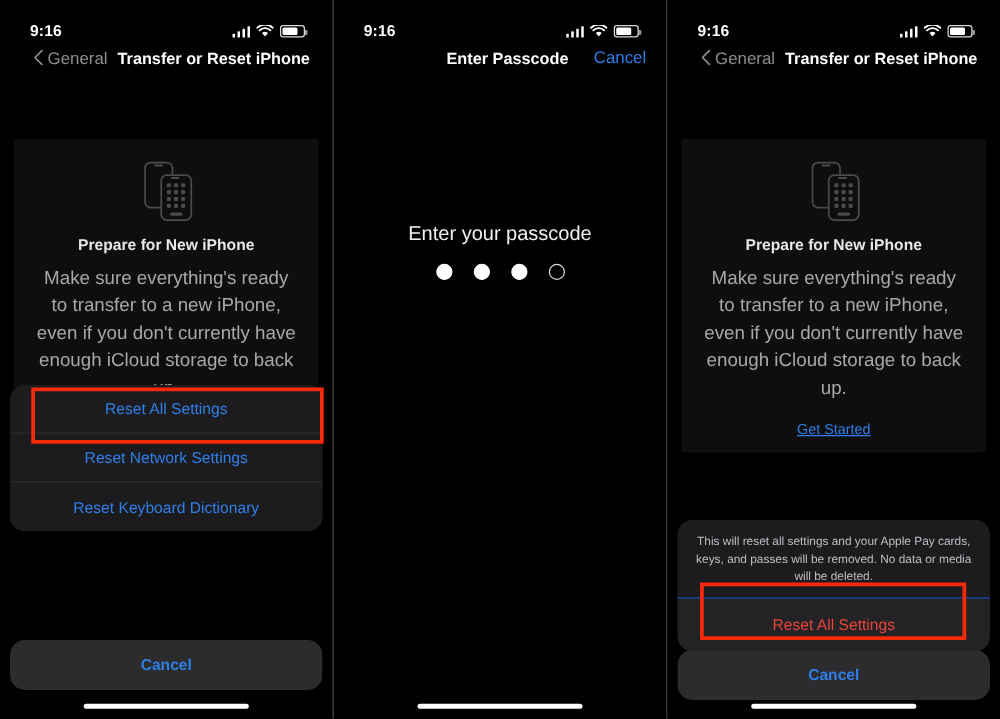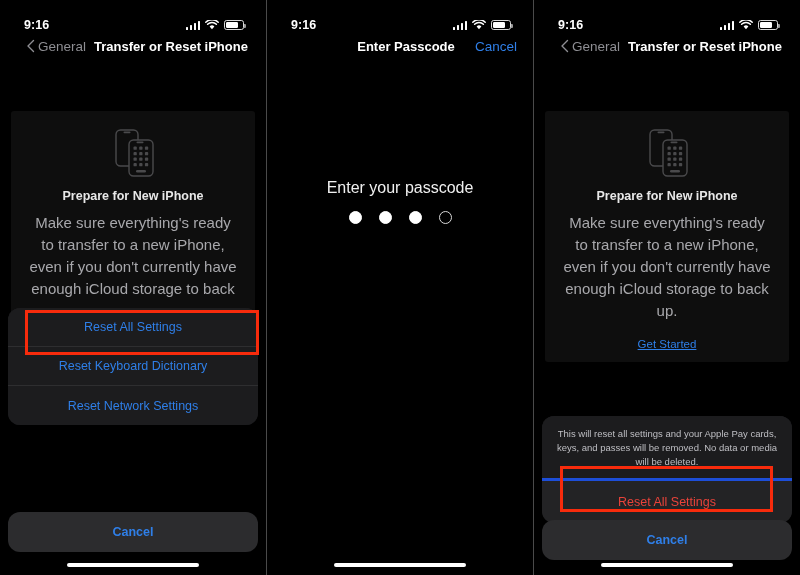--- a/index.html
+++ b/index.html
@@ -82,21 +82,21 @@
     color:#2f7fe8; font-size:12.5px;
     border-bottom:1px solid #2e2e30;
     background:#1c1c1e;
     text-align:right;
   }
   .sheet-row:last-child { border-bottom:none; }
   .sheet-row.destructive { color:#e8433a; background:#232325; height:42px; }
   .sheet-msg {
     padding:11px 14px 10px 14px;
     color:#bfbfc4; font-size:9.5px; line-height:1.45; text-align:center;
-    border-bottom:3px solid #1d4ed8;
+    border-bottom:1px solid #1d4ed8;
     background:#1c1c1e;
   }
   .sheet.cancel {
     background:#2c2c2e;
   }
   .sheet.cancel .sheet-row { background:#2c2c2e; font-weight:bold; height:40px; border:none; }
 
   
   .redbox {
     position:absolute;
@@ -186,22 +186,22 @@
           <rect x="30" y="42" width="10" height="2.6" rx="1.3" fill="#4a4a4c"></rect>
         </svg>
       </div>
       <div class="card-title">Prepare for New iPhone</div>
       <div class="card-body">Make sure everything's ready to transfer to a new iPhone, even if you don't currently have enough iCloud storage to back up.</div>
       <div class="card-cta">Get Started</div>
     </div>
 
     <div class="sheet options">
       <div class="sheet-row">Reset All Settings</div>
+      <div class="sheet-row">Reset Network Settings</div>
       <div class="sheet-row">Reset Keyboard Dictionary</div>
-      <div class="sheet-row">Reset Network Settings</div>
     </div>
 
     <div class="sheet cancel" style="top:512px;">
       <div class="sheet-row">Cancel</div>
     </div>
 
     <div class="redbox" style="left:25px; top:310px; width:234px; height:45px;"></div>
 
     <div class="home-ind"></div>
   </div>

